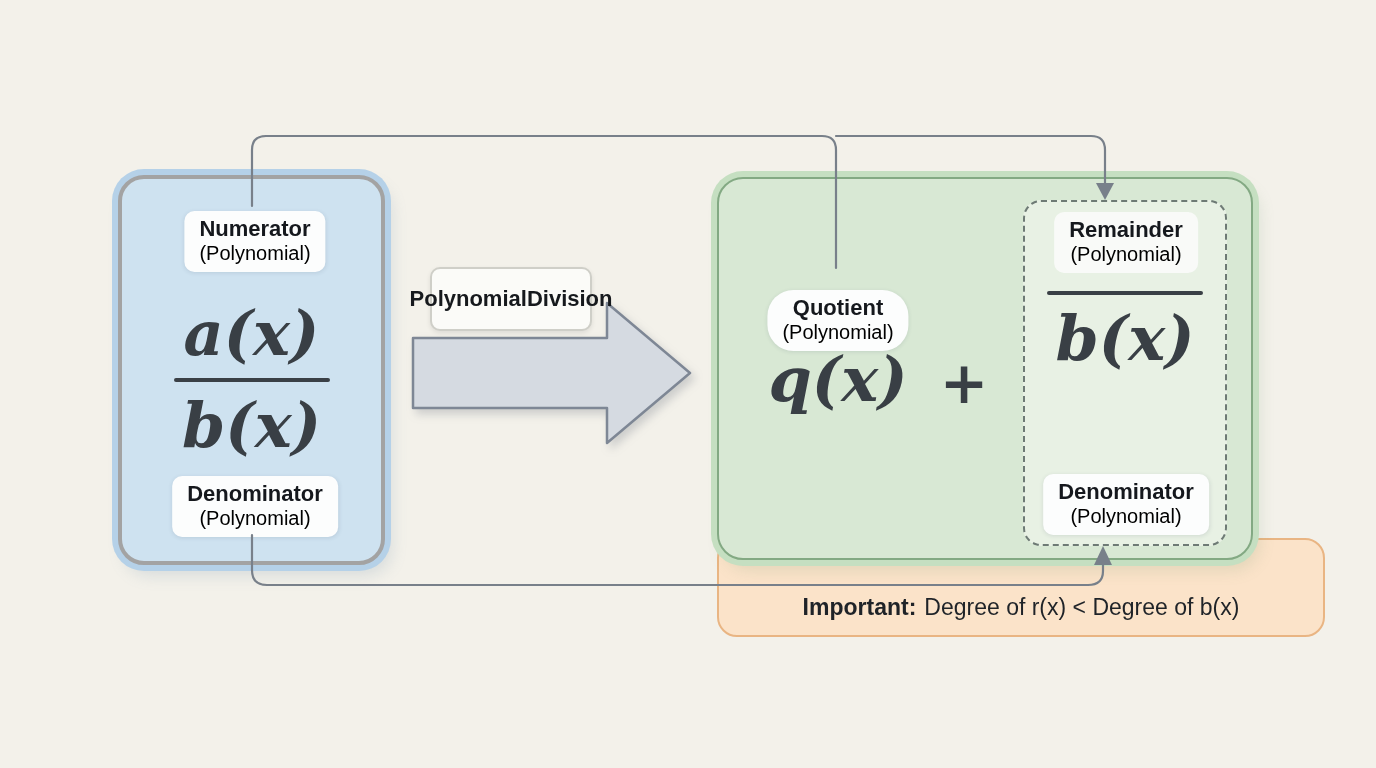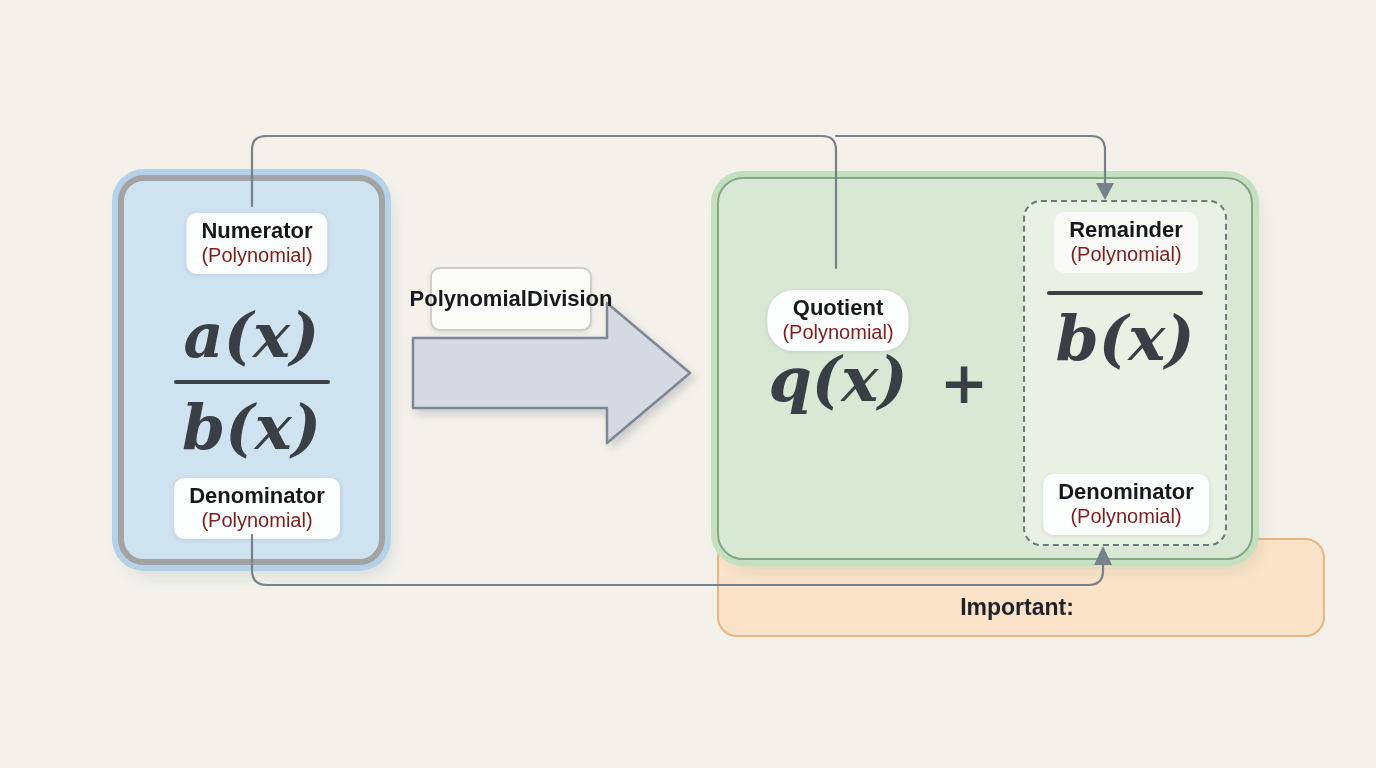--- a/index.html
+++ b/index.html
@@ -11,21 +11,21 @@
     background:#f3f1ea; overflow:hidden;
   }
 
   
   .box {
     position:absolute; border-radius:26px;
   }
   .box-blue {
     left:118px; top:175px; width:267px; height:390px;
     background:#cee2f0;
-    border:6px solid #a3a3a3;
+    border:4px solid #a3a3a3;
     box-shadow:0 0 0 6px #b5d1e8, 6px 10px 16px rgba(110,140,170,.22);
     z-index:2;
   }
   .box-green {
     left:717px; top:177px; width:536px; height:383px;
     background:#d8e8d4;
     border:2px solid #83a983;
     box-shadow:0 0 0 6px #c5dfc1, 6px 10px 16px rgba(110,150,110,.18);
     z-index:2;
   }
@@ -48,21 +48,21 @@
 
   
   .pill {
     position:absolute; transform:translateX(-50%);
     background:#fcfdfd; border-radius:10px;
     padding:5px 15px 7px;
     box-shadow:0 1px 4px rgba(40,60,80,.12);
     text-align:center; white-space:nowrap;
   }
   .pill .t  { font-weight:700; font-size:22px; line-height:1.18; color:#15181d; }
-  .pill .s  { font-weight:400; font-size:20px; line-height:1.15; color:#7f1d1d; }
+  .pill .s  { font-weight:400; font-size:20px; line-height:1.15; color:#000000; }
   .pill-soft { background:rgba(252,253,253,.8); }
 
   
   .math {
     font-family:"DejaVu Serif", serif; font-style:italic; font-weight:700;
     color:#393f45;
   }
   .fraction {
     position:absolute; left:50%; transform:translateX(-50%);
     display:flex; flex-direction:column; align-items:center;
@@ -101,20 +101,21 @@
     z-index:6; pointer-events:none;
   }
 </style>
 </head>
 <body>
 
 <div class="canvas">
 
   <div class="note-strip">
     <b>Important:</b>
+    <span>Degree of r(x) &lt; Degree of b(x)</span>
   </div>
 
   <div class="box box-blue">
     <div class="pill" style="left:133px; top:32px;">
       <div class="t">Numerator</div>
       <div class="s">(Polynomial)</div>
     </div>
     <div class="fraction math" style="top:112px;">
       <div class="num">a(x)</div>
       <div class="frac-bar"></div>

